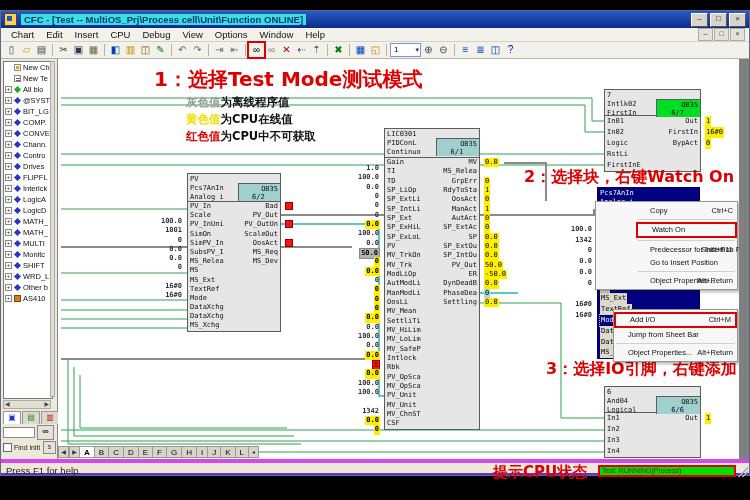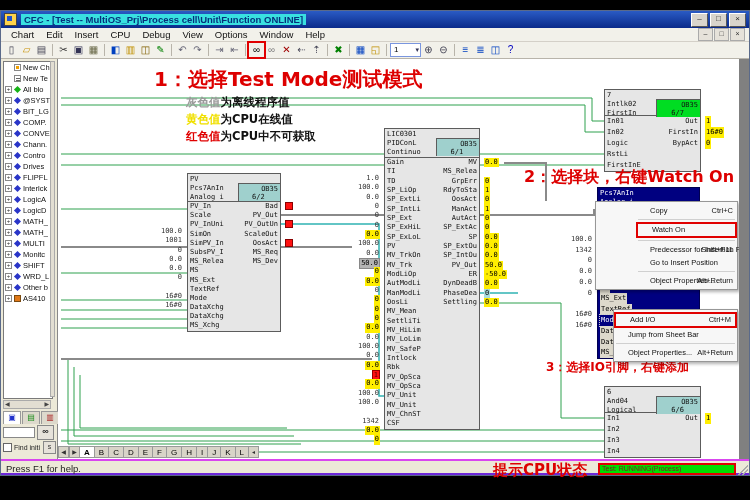--- a/index.html
+++ b/index.html
@@ -63,39 +63,39 @@
   .canvas{position:absolute;left:57px;top:0;width:681px;height:400px;background:#fff;overflow:hidden;}
   .lines{position:absolute;left:0;top:0;z-index:5;}
   .lines path{fill:none;}
   .lines .lg{stroke:#2fa14f;stroke-width:1;}
   .lines .lgr{stroke:#8a8a8a;stroke-width:2;}
   .lines .lc{stroke:#2fb3b3;stroke-width:1.5;}
   
   .anno{position:absolute;color:#dd0000;font-weight:bold;z-index:30;white-space:nowrap;font-family:"DejaVu Sans",sans-serif;}
   .anno.step1{left:96px;top:7px;font-size:20px;}
   .anno.step2{left:466px;top:108px;font-size:16px;}
-  .anno.step3{left:488px;top:300px;font-size:12px;}
+  .anno.step3{left:488px;top:300px;font-size:16px;}
   .legend{position:absolute;left:128px;top:35px;z-index:30;font-family:"DejaVu Sans",sans-serif;}
   .legend-row{font-size:11.5px;font-weight:bold;height:17px;line-height:17px;white-space:nowrap;}
   .legend-row .rest{color:#111;}
   
   .blk{position:absolute;background:#e6e6e6;border:1px solid #5c5c5c;z-index:10;
        font-family:"DejaVu Sans Mono",monospace;font-size:7px;color:#111;box-sizing:content-box;}
   .blk-h{position:relative;border-bottom:1px solid #5c5c5c;padding:1px 0 1px 2px;}
   .blk-h .hl{height:9px;line-height:9px;white-space:nowrap;overflow:hidden;}
   .ob{position:absolute;top:9px;right:0;width:46%;height:18px;background:#9fd0cd;border-left:1px solid #5c5c5c;border-top:1px solid #5c5c5c;
       box-sizing:border-box;padding:1px 2px 0 0;}
   .ob.green{background:#00dd22;}
   .ob .obname{display:block;text-align:right;height:8px;line-height:8px;}
   .ob .obpos{display:block;text-align:center;height:8px;line-height:8px;}
   .blk-body{position:relative;}
   .brow{position:relative;}
   .brow .ll{position:absolute;left:2px;top:0;white-space:nowrap;}
   .brow .rl{position:absolute;right:2px;top:0;white-space:nowrap;}
-  .brow .lv{position:absolute;right:calc(100% + 5px);top:16px;white-space:nowrap;padding:0 1px;color:#333;}
+  .brow .lv{position:absolute;right:calc(100% + 5px);top:6px;white-space:nowrap;padding:0 1px;color:#333;font-weight:bold;}
   .brow .rv{position:absolute;left:calc(100% + 5px);top:0;white-space:nowrap;padding:0 1px;color:#333;}
   .val-y{background:#ffee00;color:#000 !important;}
   .val-g{background:#b4b4b4;color:#000 !important;border:1px solid #888;}
   .val-r{background:#ff1111;color:#500 !important;border:1px solid #900;}
   .val-t{background:#a8dcdc;color:#000 !important;}
   .val-rb{width:6px;height:6px;background:#ff1111;border:1px solid #8a0000;padding:0 !important;}
   
   .blk.selblk{background:#000080;border-color:#000050;color:#fff;}
   .blk.selblk .blk-h{border-bottom-color:#223;}
   .blk.selblk .brow .ll,.blk.selblk .brow .rl{background:#ddd9cc;color:#000;padding:0 1px;}
@@ -106,21 +106,21 @@
   .mi .sc{position:absolute;right:4px;top:0;}
   .mi.hlred{border:2px solid #e00000;height:16px;line-height:12px;}
   .msep{height:1px;background:#d0d0d0;margin:2px 2px;}
   
   .sheettabs{position:absolute;left:0;top:387px;height:13px;display:flex;align-items:flex-start;z-index:25;}
   .st-arrow{width:11px;height:12px;background:#d8d4c8;border:1px solid #999;box-sizing:border-box;font-size:6px;line-height:10px;text-align:center;color:#333;}
   .st-tab{height:12px;padding:0 4px;border:1px solid #999;border-left:none;background:#d8d4c8;font-size:8px;line-height:11px;box-sizing:border-box;}
   .st-tab.active{background:#fff;font-weight:bold;}
   .st-end{width:10px;height:12px;background:#d8d4c8;border:1px solid #999;border-left:none;box-sizing:border-box;font-size:6px;line-height:10px;text-align:center;color:#333;}
   
-  .statusbar{position:absolute;left:0;top:448px;width:100%;height:14px;background:#ece9d8;border-top:2px solid #d946ef;box-sizing:border-box;}
+  .statusbar{position:absolute;left:0;top:448px;width:100%;height:14px;background:#ece9d8;border-top:4px solid #d946ef;box-sizing:border-box;}
   .status-help{position:absolute;left:5px;top:2px;font-size:9.5px;color:#222;}
   .anno.cpuhint{left:492px;top:0px;font-size:15px;}
   .teststate{position:absolute;left:597px;top:2px;width:138px;height:12px;background:#00dd00;border:2px solid #e00000;box-sizing:border-box;
              font-size:7px;line-height:8px;color:#7a1a1a;padding-left:2px;white-space:nowrap;overflow:hidden;}
   .grip{position:absolute;right:1px;top:4px;width:10px;height:10px;
         background:linear-gradient(135deg,transparent 50%,#aaa 50%,#aaa 60%,transparent 60%,transparent 70%,#aaa 70%,#aaa 80%,transparent 80%);}
   .botblack{position:absolute;left:0;top:477px;width:750px;height:23px;background:#000;}
 </style>
 </head>
 <body>

